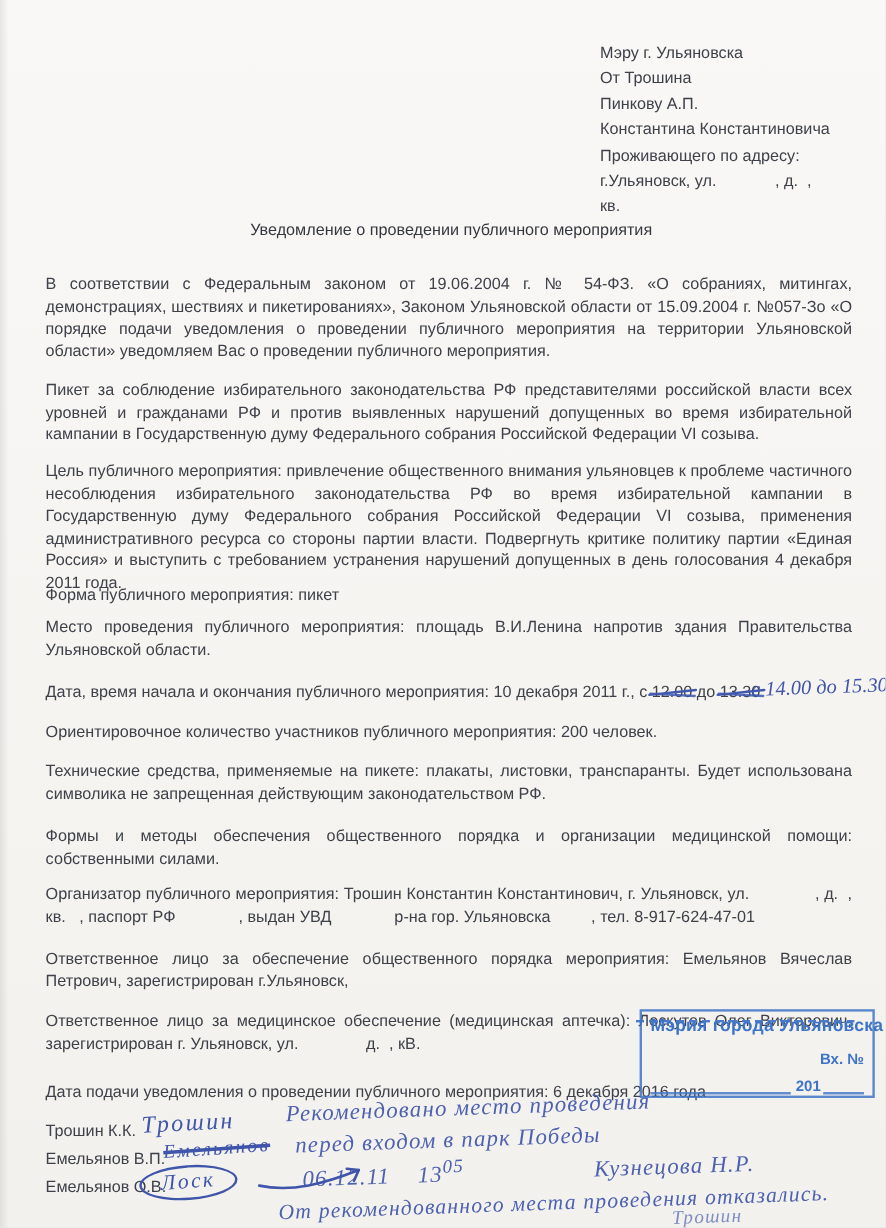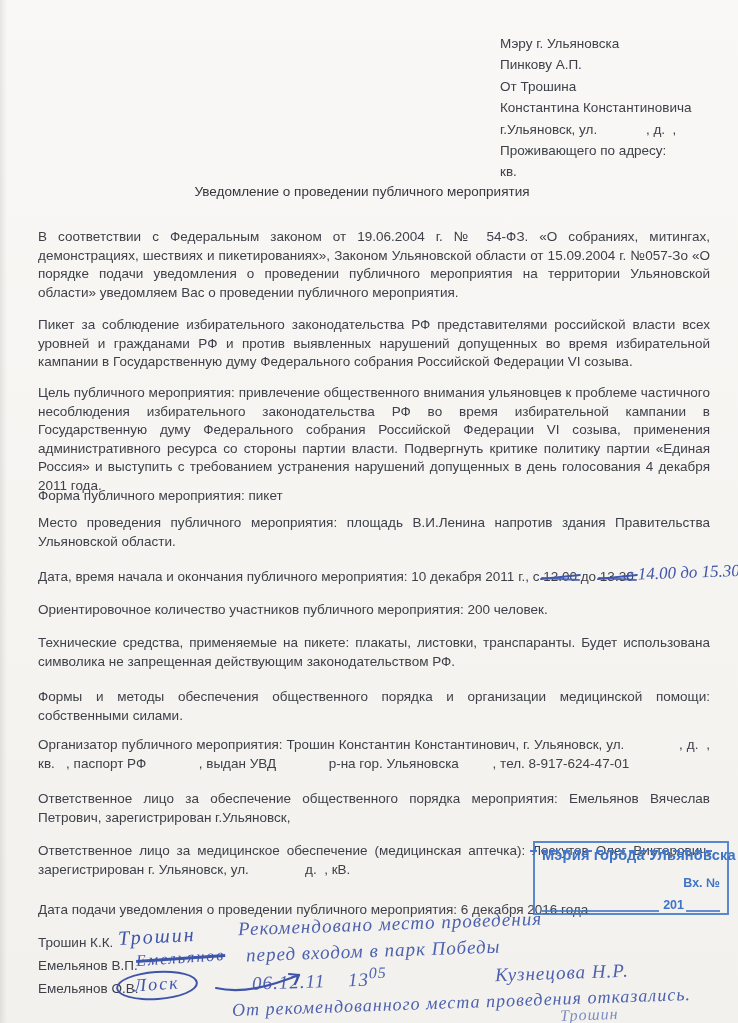--- a/index.html
+++ b/index.html
@@ -6,21 +6,21 @@
   .page{
     position:relative;width:738px;height:1023px;overflow:hidden;
     background:linear-gradient(180deg,#f9f8f6 0%,#f5f4f1 55%,#f2f1ee 100%);
     font-family:"Liberation Sans",sans-serif;
   }
   .page::before{content:"";position:absolute;left:0;top:0;bottom:0;width:7px;
     background:linear-gradient(90deg,rgba(60,60,60,.10),rgba(0,0,0,0));pointer-events:none;}
   .typed{color:#3e4149;font-size:13.5px;line-height:18.6px;}
   .para{position:absolute;left:38px;width:672px;margin:0;text-align:justify;}
   .recipient{position:absolute;left:500px;top:33px;line-height:21.4px;}
-  .title{position:absolute;top:183px;left:26px;width:672px;text-align:center;color:#35383f;}
+  .title{position:absolute;top:183px;left:40px;width:672px;text-align:center;color:#35383f;}
   
   .hw{font-family:"Liberation Serif",serif;font-style:italic;color:#3f55aa;}
   .note-line{position:absolute;font-size:19px;letter-spacing:1px;white-space:nowrap;transform:rotate(-2deg);opacity:.92;}
   .correction{position:absolute;right:-30px;top:-4px;font-size:17px;white-space:nowrap;transform:rotate(-2deg);}
   
   .strike{position:relative;}
   .strike::after{content:"";position:absolute;left:-3px;right:-4px;top:46%;height:2px;
     background:#4058b0;transform:rotate(-6deg);border-radius:2px;}
   .strike::before{content:"";position:absolute;left:-2px;right:-3px;top:58%;height:1.6px;
     background:#4058b0;transform:rotate(3deg);border-radius:2px;opacity:.85;}
@@ -46,25 +46,25 @@
   .arrow-svg{position:absolute;left:213px;top:966px;}
   .faint{opacity:.65;}
 </style>
 </head>
 <body>
 
 <div class="page">
 
   <div class="recipient typed">
     <div>Мэру г. Ульяновска</div>
+    <div>От Трошина</div>
     <div>Пинкову А.П.</div>
-    <div>От Трошина</div>
     <div>Константина Константиновича</div>
+    <div>Проживающего по адресу:</div>
     <div>г.Ульяновск, ул.&nbsp;&nbsp;&nbsp;&nbsp;&nbsp;&nbsp;&nbsp;&nbsp;&nbsp;&nbsp;&nbsp;&nbsp;&nbsp;, д.&nbsp;&nbsp;,</div>
-    <div>Проживающего по адресу:</div>
     <div>кв.</div>
   </div>
 
   <div class="title typed">Уведомление о проведении публичного мероприятия</div>
 
   <p class="para typed" style="top:228px">В соответствии с Федеральным законом от 19.06.2004 г. № 54-ФЗ. «О собраниях, митингах, демонстрациях, шествиях и пикетированиях», Законом Ульяновской области от 15.09.2004 г. №057-Зо «О порядке подачи уведомления о проведении публичного мероприятия на территории Ульяновской области» уведомляем Вас о проведении публичного мероприятия.</p>
   <p class="para typed" style="top:316px">Пикет за соблюдение избирательного законодательства РФ представителями российской власти всех уровней и гражданами РФ и против выявленных нарушений допущенных во время избирательной кампании в Государственную думу Федерального собрания Российской Федерации VI созыва.</p>
   <p class="para typed" style="top:384px">Цель публичного мероприятия: привлечение общественного внимания ульяновцев к проблеме частичного несоблюдения избирательного законодательства РФ во время избирательной кампании в Государственную думу Федерального собрания Российской Федерации VI созыва, применения административного ресурса со стороны партии власти. Подвергнуть критике политику партии «Единая Россия» и выступить с требованием устранения нарушений допущенных в день голосования 4 декабря 2011 года.</p>
   <p class="para typed" style="top:514px">Место проведения публичного мероприятия: площадь В.И.Ленина напротив здания Правительства Ульяновской области.</p>
   <p class="para typed" style="top:487px">Форма публичного мероприятия: пикет</p>

